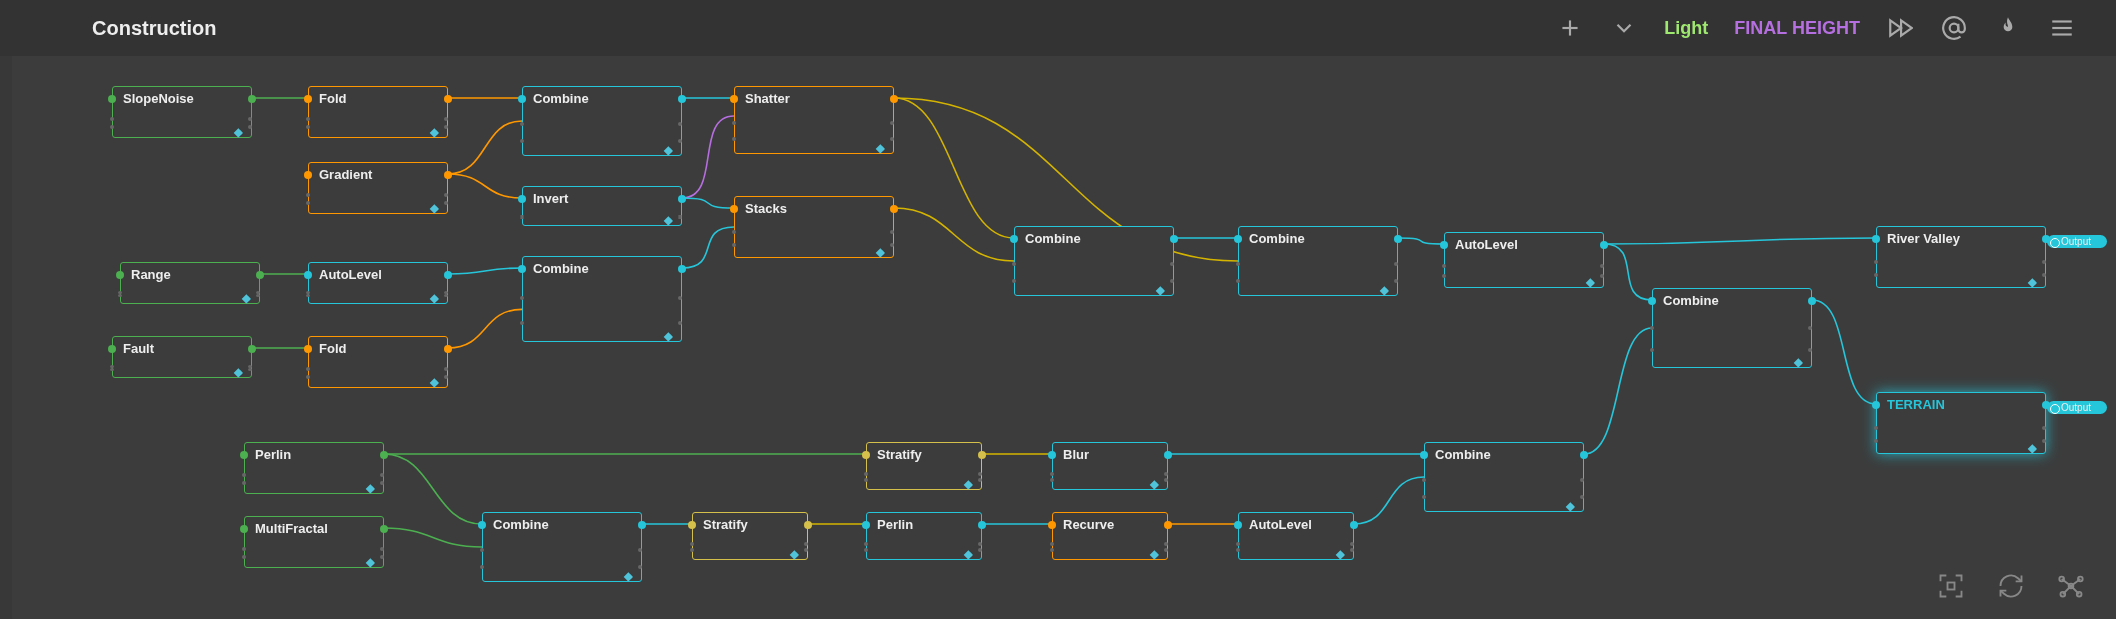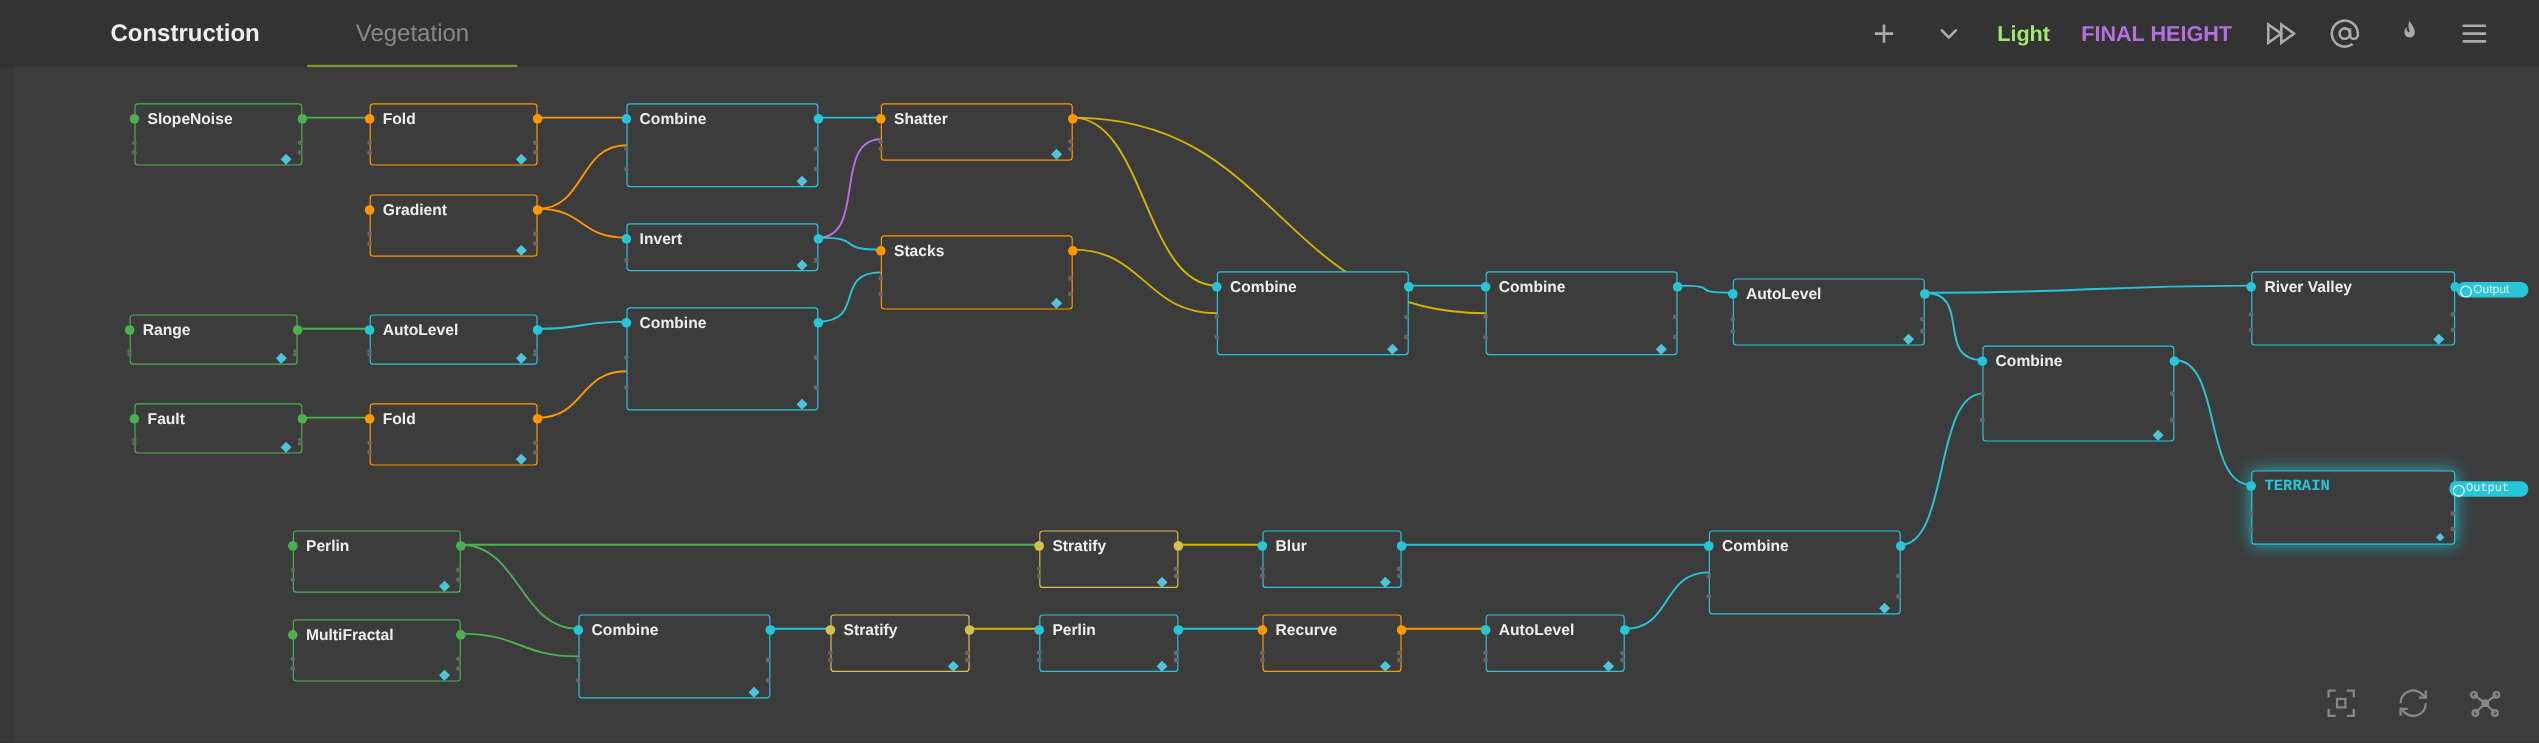--- a/index.html
+++ b/index.html
@@ -27,21 +27,21 @@
   .canvas { position: absolute; left: 0; top: 56px; right: 0; bottom: 0; background: #3c3c3c; margin-left: 12px; }
   svg.wires { position: absolute; inset: 0; width: 100%; height: 100%; pointer-events: none; }
 
   .node { position: absolute; border: 1.5px solid; border-radius: 3px; background: #3c3c3c; display: flex; flex-direction: column; }
   .node .title { font-size: 13px; font-weight: 600; color: #eee; padding: 4px 10px 0 10px; white-space: nowrap; }
   .node .bookmark { position: absolute; right: 8px; bottom: -2px; font-size: 12px; color: #4fc3d9; }
   .node.c-green  { border-color: #4caf50; }
   .node.c-orange { border-color: #ff9800; }
   .node.c-teal   { border-color: #26c6da; }
   .node.c-yellow { border-color: #d4c04a; }
-  .node.glow { box-shadow: 0 0 14px rgba(38,198,218,0.8); font-family: Liberation Mono, monospace; }
+  .node.glow { box-shadow: 0 0 14px rgba(38,198,218,0.8); }
   .node.glow .title { color: #26c6da; font-weight: 700; }
 
   .port { position: absolute; width: 8px; height: 8px; border-radius: 50%; }
   .port.left  { left: -5px; }
   .port.right { right: -5px; }
   .p-green  { background: #4caf50; }
   .p-orange { background: #ff9800; }
   .p-teal   { background: #26c6da; }
   .p-yellow { background: #d4c04a; }
 
@@ -59,24 +59,20 @@
 </style>
 </head>
 <body>
 
 <div class="app">
 
   <div class="header">
     <div class="tabs">
       <div class="tab active">
         <span>Construction</span>
-        <div class="underline"></div>
-      </div>
-      <div class="tab veg">
-        <span>Vegetation</span>
         <div class="underline"></div>
       </div>
     </div>
     <div class="spacer"></div>
     <div class="toolbar">
       <div class="tool-icon">
         <svg viewBox="0 0 24 24" fill="none" stroke="currentColor" stroke-width="2">
             <line x1="12" y1="5" x2="12" y2="19"></line>
             <line x1="5" y1="12" x2="19" y2="12"></line>
           </svg>
@@ -213,21 +209,21 @@
         <div class="port-dots-l">
           <div class="port-dot"></div>
           <div class="port-dot"></div>
         </div>
         <div class="port-dots-r">
           <div class="port-dot"></div>
           <div class="port-dot"></div>
         </div>
         <div class="bookmark">◆</div>
       </div>
-      <div class="node c-orange" style="left: 722px; top: 30px; width: 160px; height: 48px;">
+      <div class="node c-orange" style="left: 722px; top: 30px; width: 160px; height: 68px;">
         <div class="title">Shatter</div>
         <div class="port left p-orange" style="top: 8px;"></div>
         <div class="port right p-orange" style="top: 8px;"></div>
         <div class="port-dots-l">
           <div class="port-dot"></div>
           <div class="port-dot"></div>
         </div>
         <div class="port-dots-r">
           <div class="port-dot"></div>
           <div class="port-dot"></div>
@@ -269,21 +265,21 @@
         <div class="port-dots-l">
           <div class="port-dot"></div>
           <div class="port-dot"></div>
         </div>
         <div class="port-dots-r">
           <div class="port-dot"></div>
           <div class="port-dot"></div>
         </div>
         <div class="bookmark">◆</div>
       </div>
-      <div class="node c-green" style="left: 96px; top: 206px; width: 140px; height: 42px;">
+      <div class="node c-green" style="left: 108px; top: 206px; width: 140px; height: 42px;">
         <div class="title">Range</div>
         <div class="port left p-green" style="top: 8px;"></div>
         <div class="port right p-green" style="top: 8px;"></div>
         <div class="port-dots-l">
           <div class="port-dot"></div>
           <div class="port-dot"></div>
         </div>
         <div class="port-dots-r">
           <div class="port-dot"></div>
           <div class="port-dot"></div>

